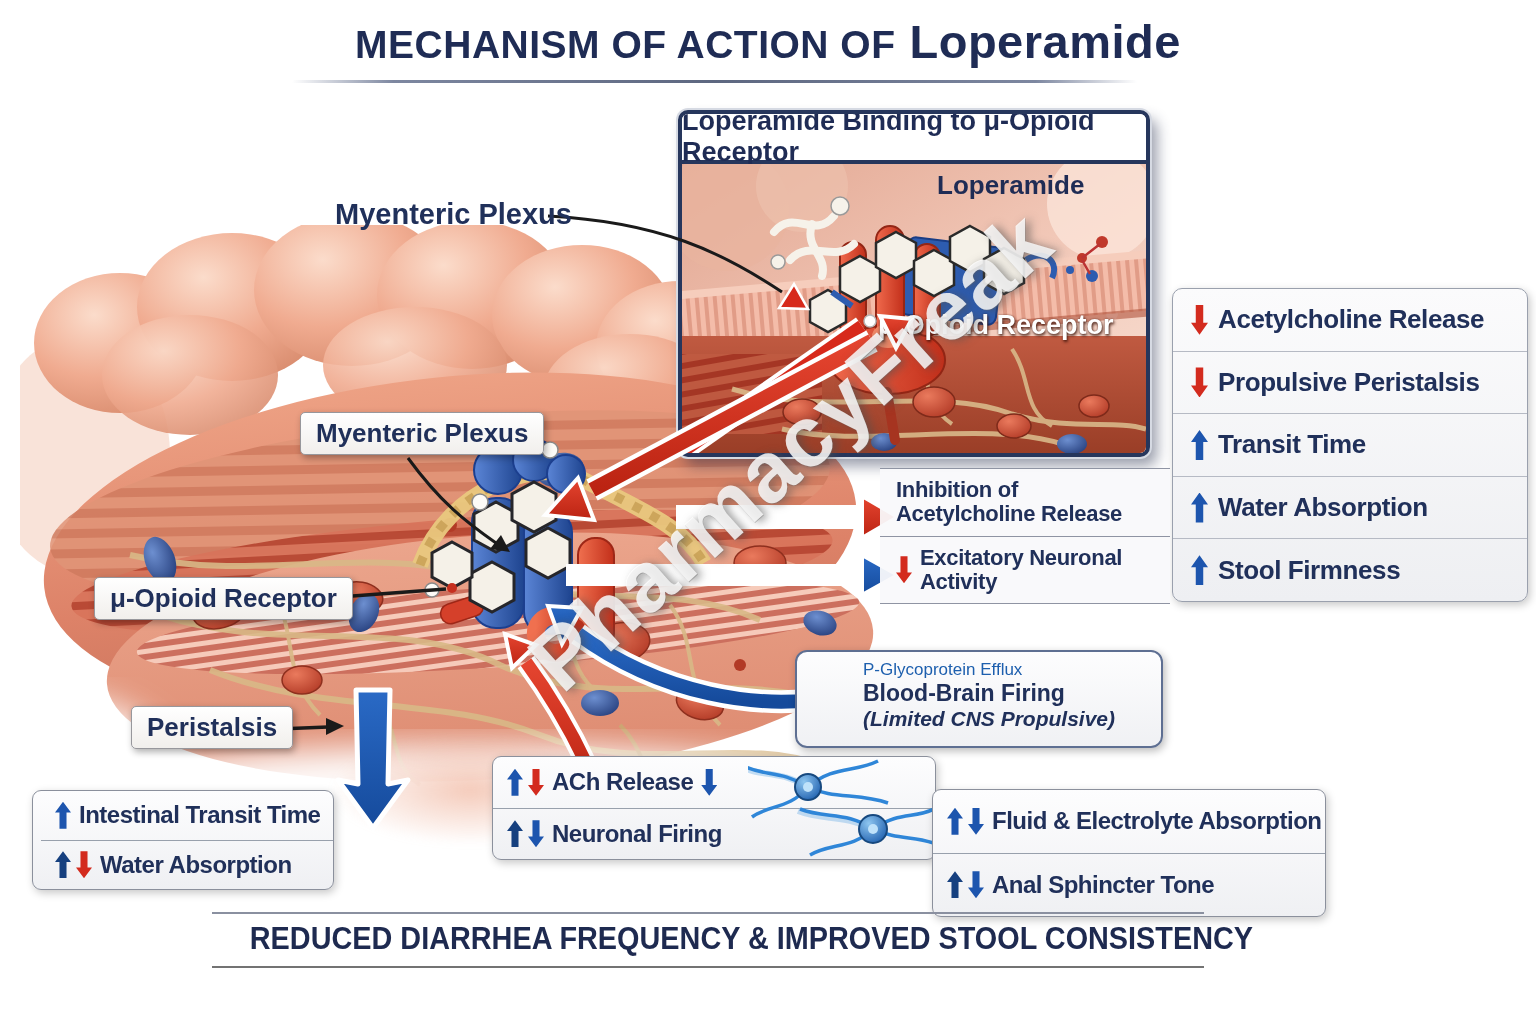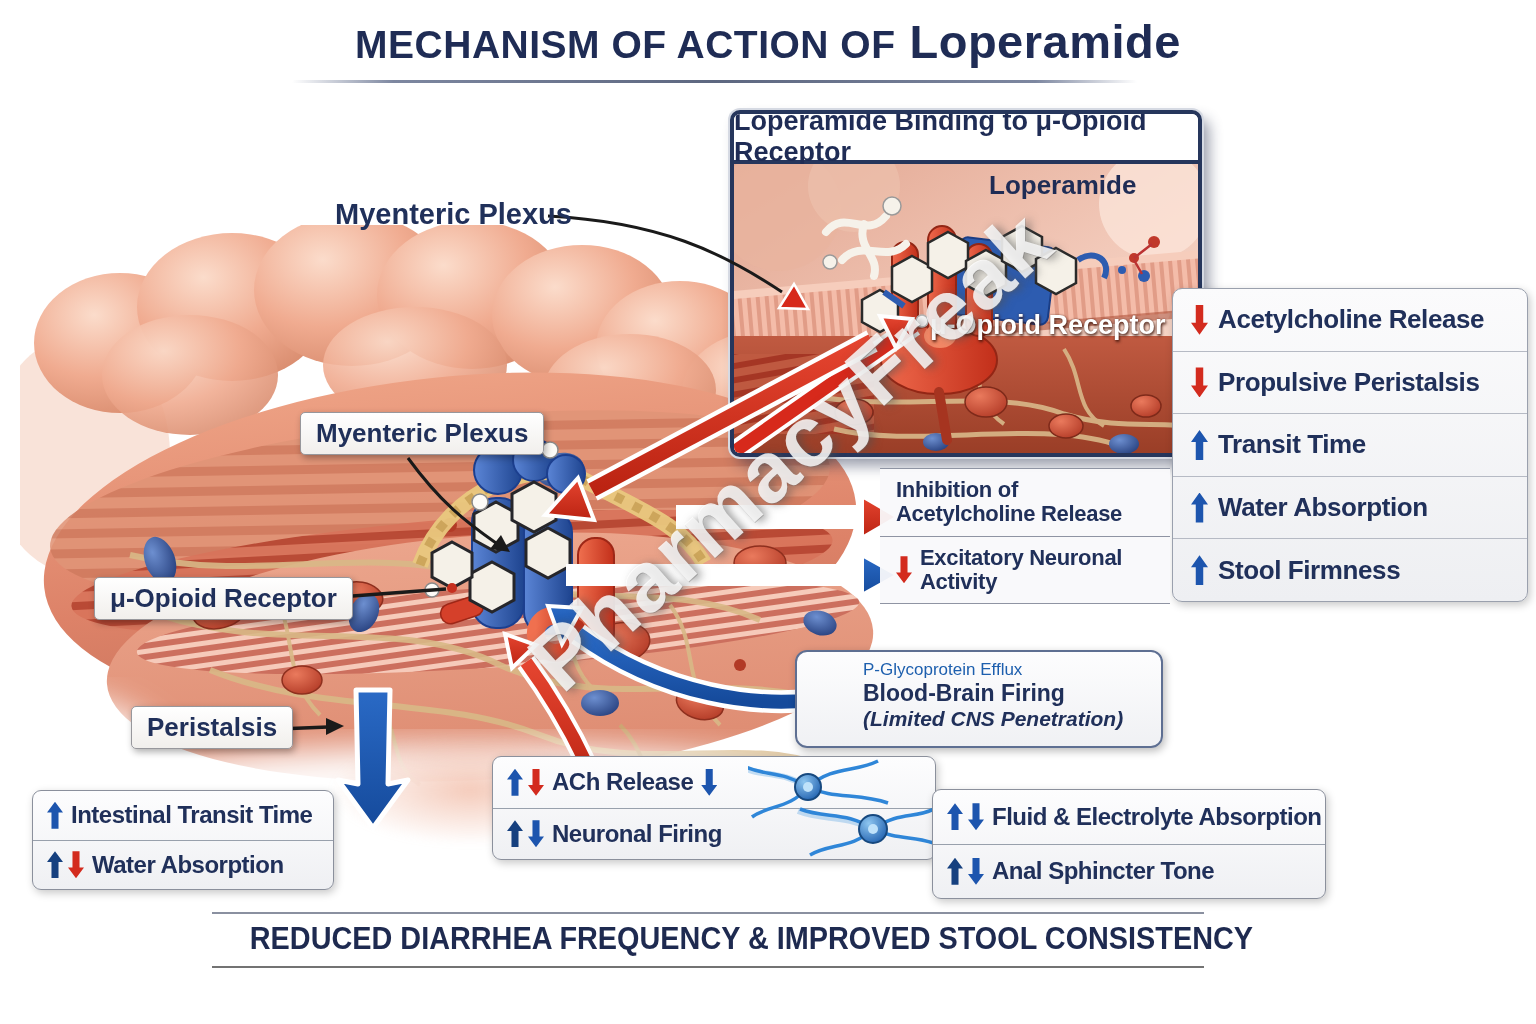--- a/index.html
+++ b/index.html
@@ -18,21 +18,21 @@
     background:linear-gradient(90deg,rgba(90,100,130,0) 0%,#7d87a0 12%,#5d6780 50%,#7d87a0 88%,rgba(90,100,130,0) 100%);
     border-radius:2px;}
 
   
   .callout-box{position:absolute;z-index:60;background:linear-gradient(#ffffff,#f1efec);
     border:1px solid #97979c;border-radius:5px;box-shadow:2px 3px 7px rgba(0,0,0,.32);
     color:#20305a;font-weight:700;font-size:26px;padding:5px 15px;white-space:nowrap;}
   .callout-plain{position:absolute;z-index:60;color:#20305a;font-weight:700;font-size:29px;white-space:nowrap;}
 
   
-  .inset{position:absolute;left:730px;top:110px;width:472px;height:347px;z-index:30;
+  .inset{position:absolute;left:678px;top:110px;width:472px;height:347px;z-index:30;
     border:4px solid #26365c;border-radius:10px;background:#fff;overflow:hidden;box-sizing:border-box;
     box-shadow:0 0 0 2px #d6dae3,7px 9px 14px rgba(30,40,70,.45);}
   .inset-header{height:46px;display:flex;align-items:center;justify-content:center;background:#fff;
     border-bottom:4px solid #26365c;color:#1f2c55;font-weight:700;font-size:27px;}
   .inset-art{position:relative;width:100%;height:289px;}
   .inset-label-drug{position:absolute;left:255px;top:6px;color:#1f2c55;font-weight:700;font-size:26px;z-index:5;}
   .inset-label-receptor{position:absolute;left:196px;top:146px;color:#fff;font-weight:700;font-size:27px;z-index:5;
     text-shadow:1px 2px 3px rgba(60,20,10,.85),0 0 2px rgba(60,20,10,.6);}
 
   
@@ -59,23 +59,23 @@
   .pgp .l2{color:#20305a;font-weight:700;font-size:23px;}
   .pgp .l3{color:#20305a;font-weight:700;font-style:italic;font-size:21px;}
 
   
   .fx{position:absolute;z-index:60;background:linear-gradient(#fdfdfe,#eff0f3);
     border:1.5px solid #8b909c;border-radius:9px;box-shadow:2px 3px 8px rgba(0,0,0,.22);
     box-sizing:border-box;display:flex;flex-direction:column;}
   .fx .row{flex:1;display:flex;align-items:center;gap:8px;padding:0 14px;border-bottom:1.5px solid #98a0ac;position:relative;}
   .fx .row:last-child{border-bottom:none;}
   .fx .lbl{color:#20305a;font-weight:700;font-size:24px;letter-spacing:-.5px;white-space:nowrap;}
-  #fx-left{left:32px;top:790px;width:302px;height:100px;}
+  #fx-left{left:32px;top:790px;width:302px;height:100px;padding-left:8px;}
   #fx-mid{left:492px;top:756px;width:444px;height:104px;}
-  #fx-right{left:932px;top:789px;width:394px;height:110px;}
+  #fx-right{left:932px;top:789px;width:394px;height:128px;}
   .neurons{position:absolute;right:2px;top:2px;z-index:1;}
 
   
   .banner{position:absolute;left:212px;top:912px;width:992px;z-index:60;
     border-top:2px solid #8a90a0;border-bottom:2px solid #737373;padding:7px 0 9px 0;text-align:center;}
   .banner .txt{display:inline-block;color:#1e2a50;font-weight:700;font-size:31px;transform:scaleX(.93);transform-origin:center;white-space:nowrap;}
 
   
   .watermark{position:absolute;left:410px;top:250px;width:760px;height:400px;z-index:55;
     display:flex;align-items:center;justify-content:center;pointer-events:none;
@@ -460,21 +460,21 @@
       <span style="display: inline-flex; gap: 5px; align-items: center;">
           <span class="arw down c-red"></span>
         </span>
       <span class="lbl">Excitatory Neuronal Activity</span>
     </div>
   </div>
 
   <div class="pgp">
     <div class="l1">P-Glycoprotein Efflux</div>
     <div class="l2">Blood-Brain Firing</div>
-    <div class="l3">(Limited CNS Penetration)</div>
+    <div class="l3">(Limited CNS Propulsive)</div>
   </div>
 
   <div class="fx" id="fx-left">
     <div class="row">
       <span style="display: inline-flex; gap: 5px; align-items: center;">
           <span class="arw up c-blue"></span>
         </span>
       <span class="lbl">Intestinal Transit Time</span>
     </div>
     <div class="row">

